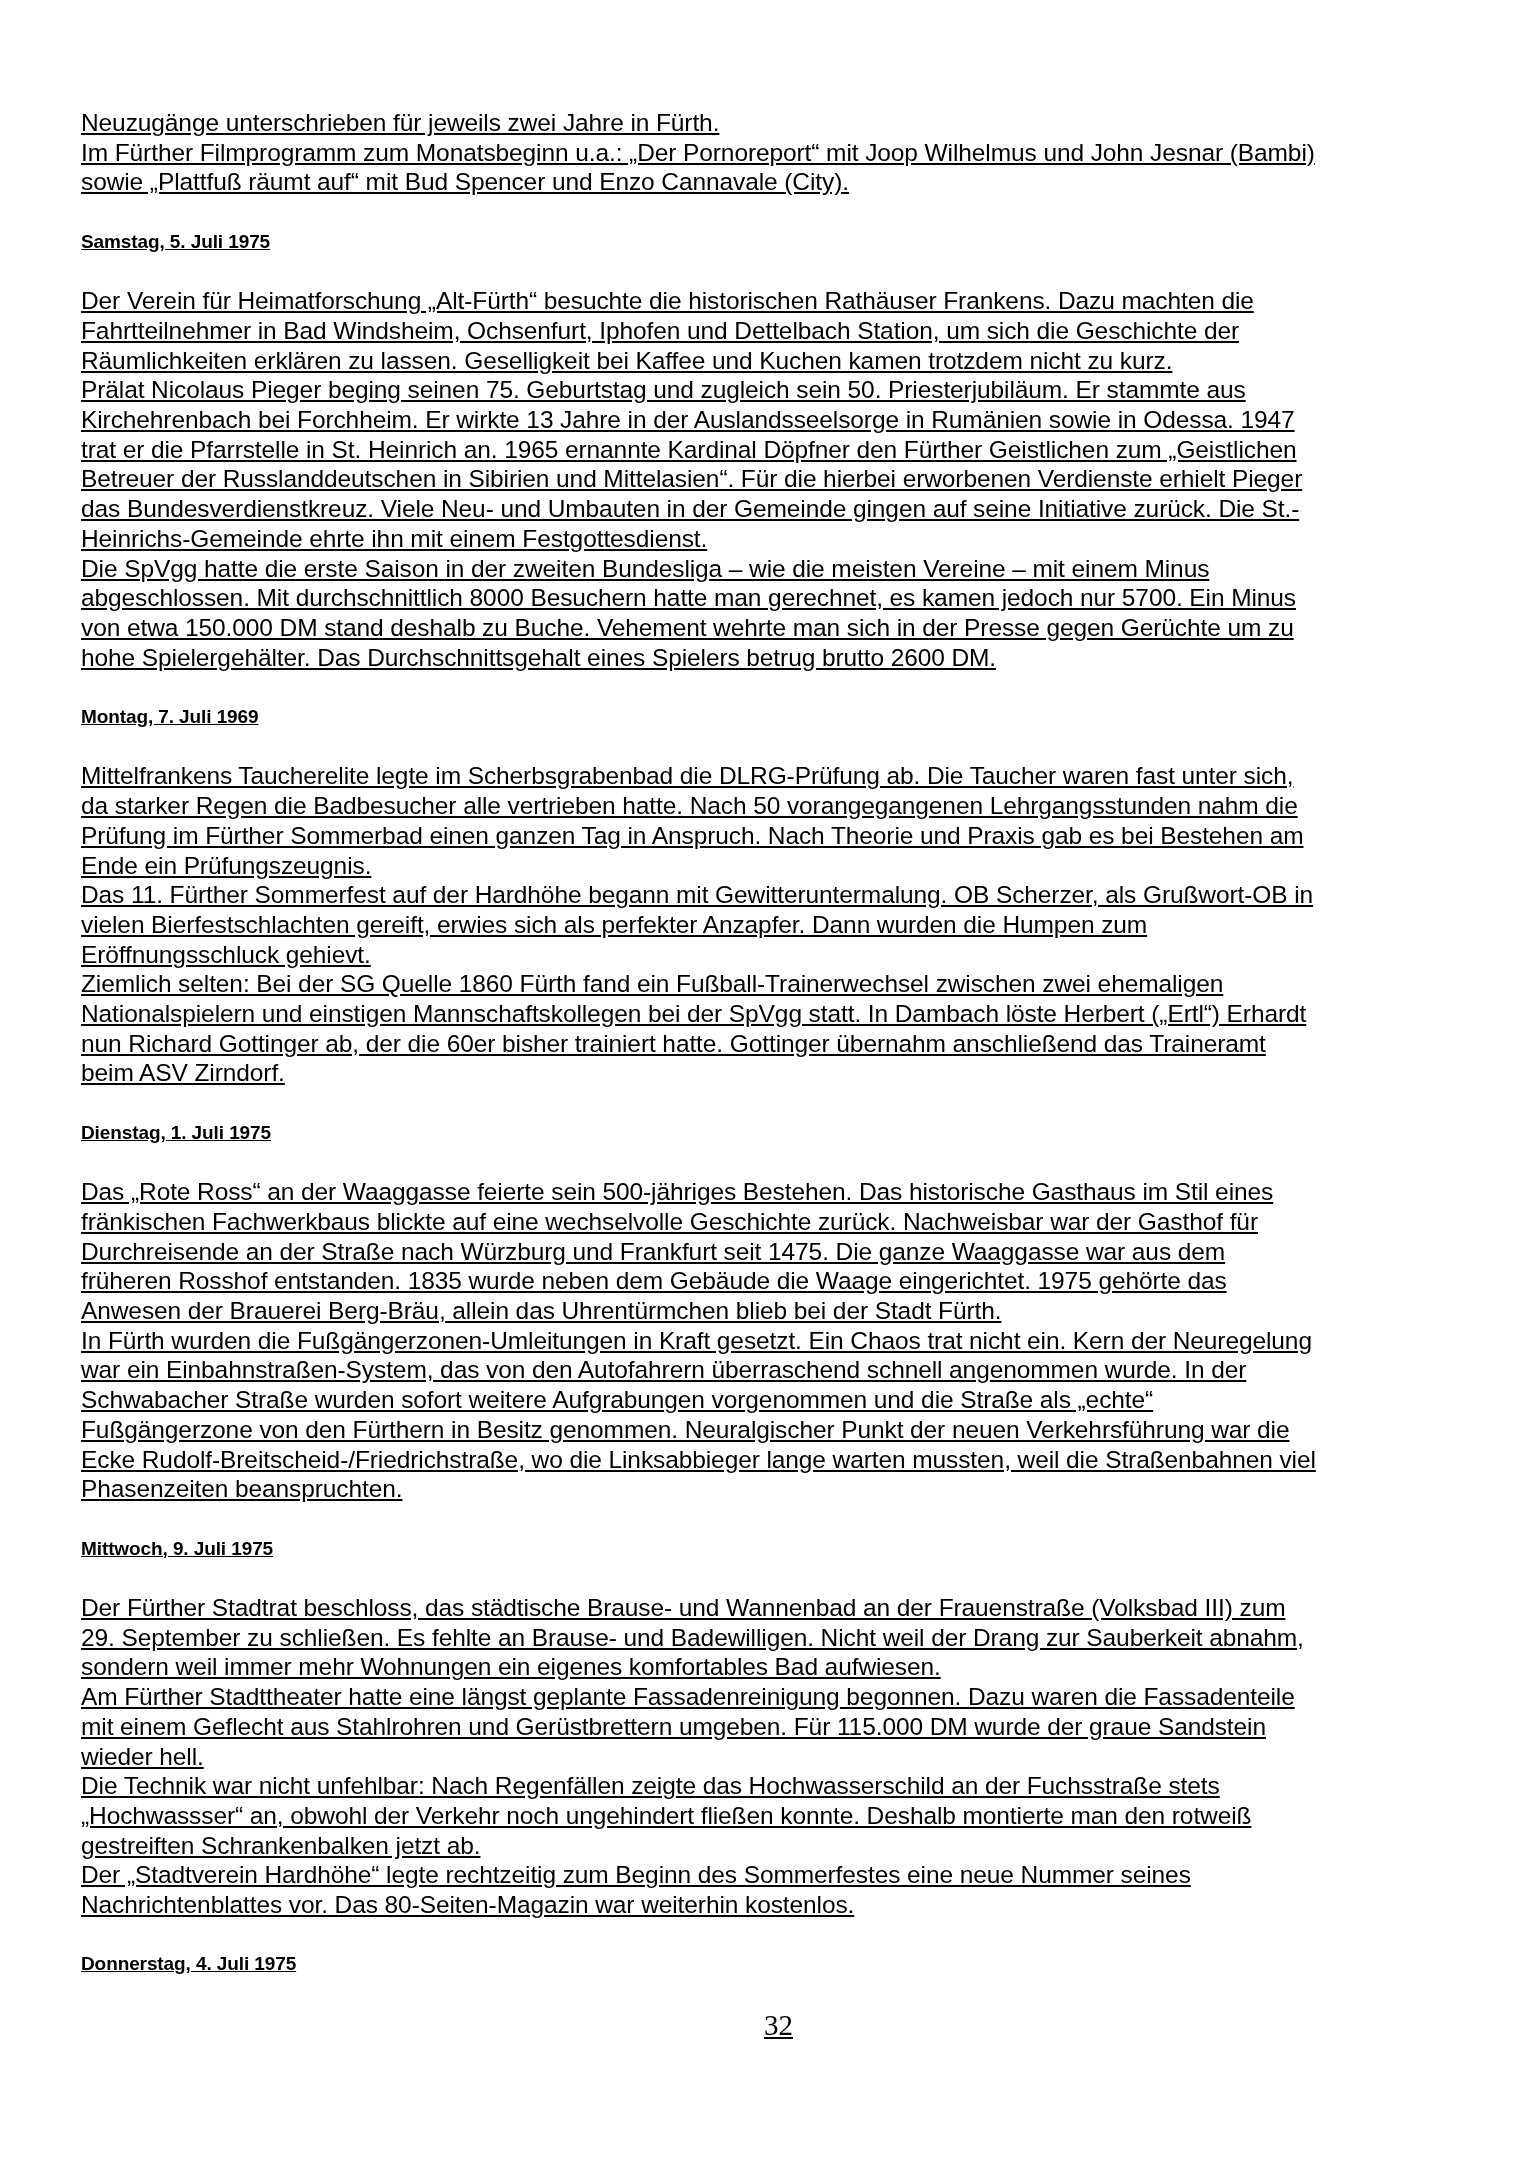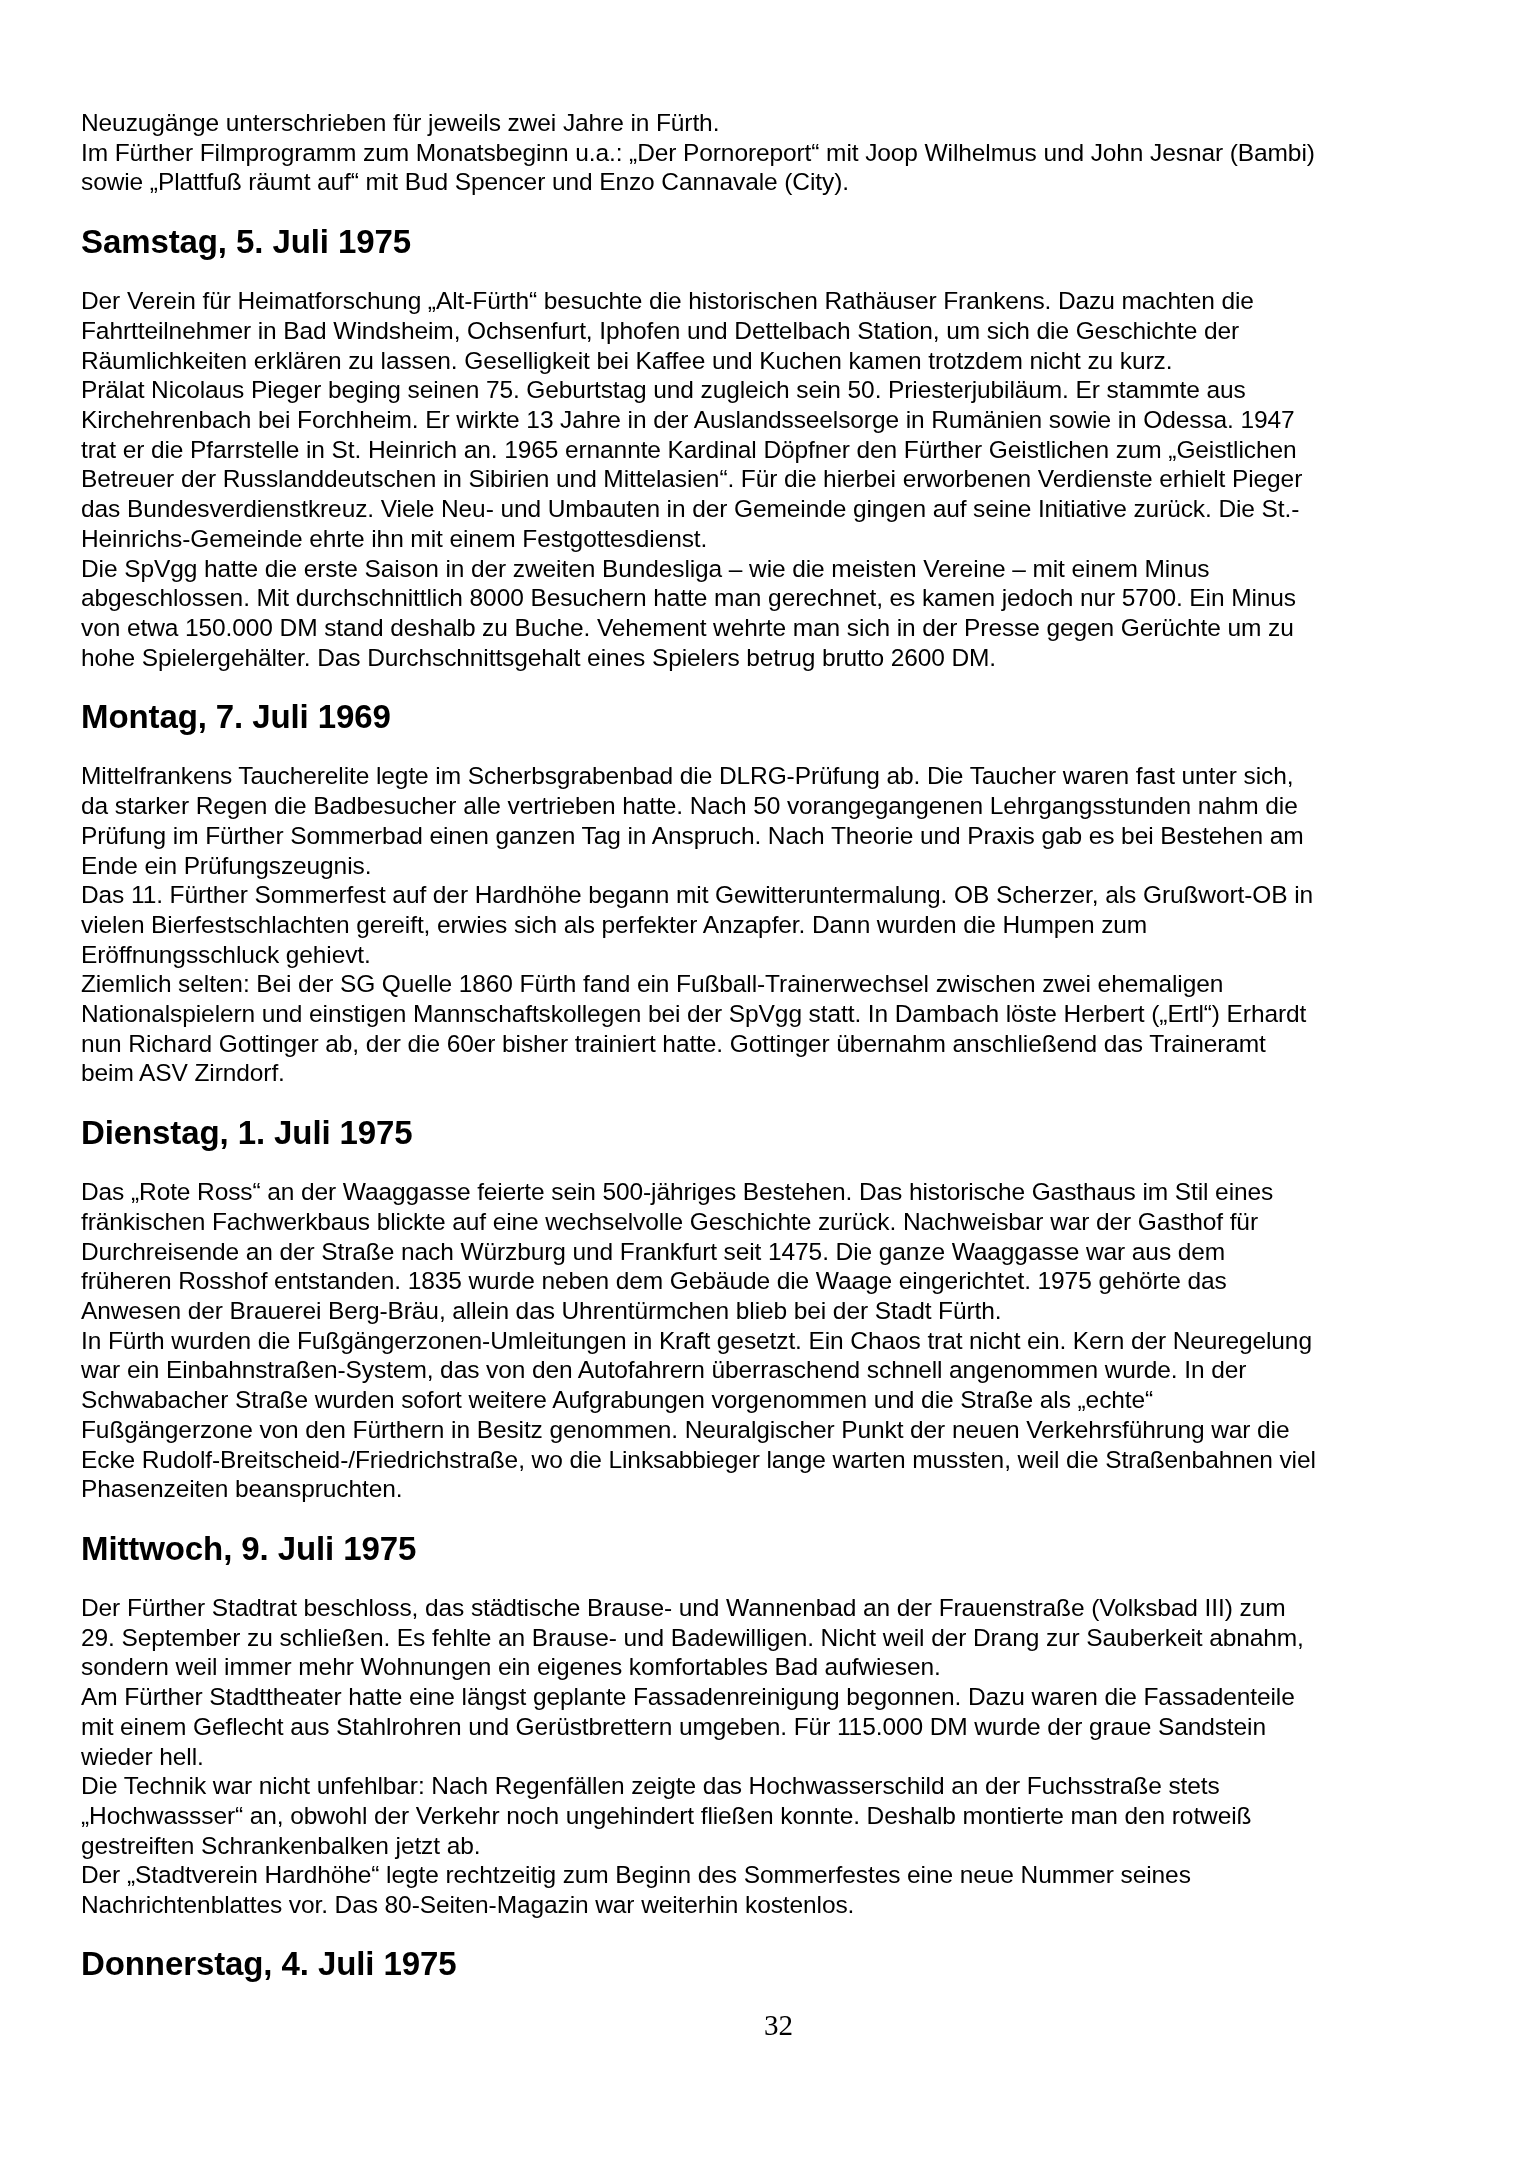--- a/index.html
+++ b/index.html
@@ -7,37 +7,38 @@
     padding: 0;
     background: #ffffff;
   }
   .page {
     position: relative;
     width: 1536px;
     height: 2173px;
     background: #ffffff;
     color: #000000;
     overflow: hidden;
+    text-decoration: underline;
   }
   .content {
     padding: 108px 60px 0 81px;
     font-family: "Liberation Sans", "DejaVu Sans", sans-serif;
     font-size: 24.5px;
     line-height: 29.7px;
     letter-spacing: -0.1px;
   }
   .para {
     margin: 0 0 29.7px 0;
     white-space: pre;
     font-weight: normal;
   }
   .heading {
     margin: 0 0 29.7px 0;
     white-space: pre;
-    font-size: 33px;
+    font-size: 19px;
     font-weight: bold;
   }
   .page-number {
     margin: 15px;
     text-align: center;
     font-family: "Liberation Serif", "DejaVu Serif", serif;
     font-size: 29px;
     line-height: 32px;
     letter-spacing: 0;
   }

